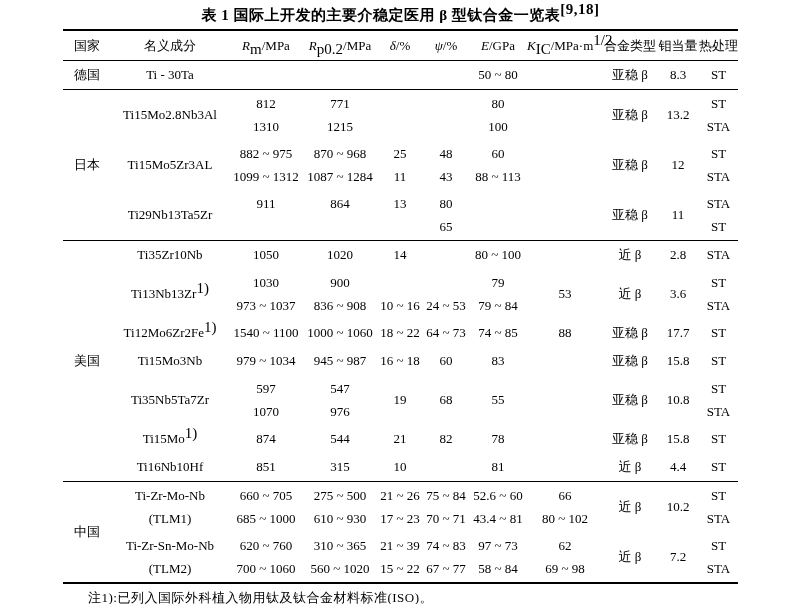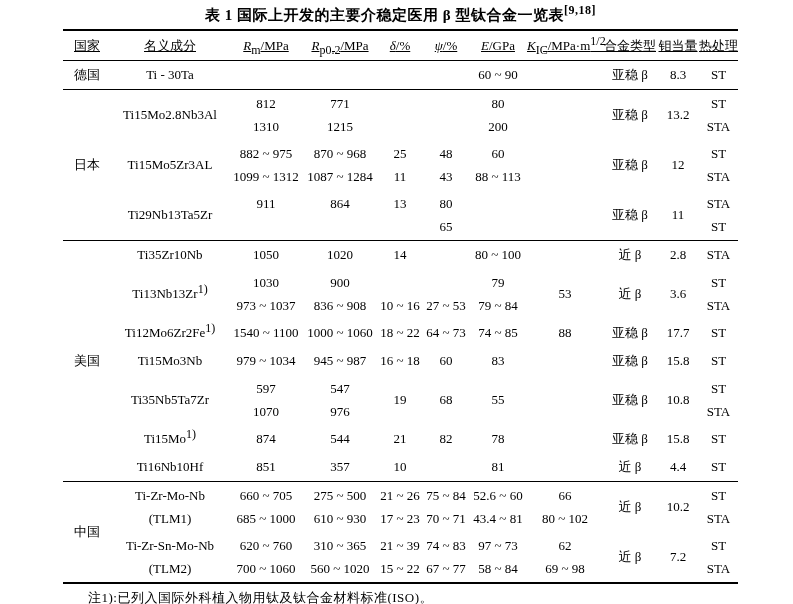--- a/index.html
+++ b/index.html
@@ -42,36 +42,35 @@
   }
   th {
     font-weight: normal;
     font-size: 13px;
     height: 29px;
     text-align: center;
     vertical-align: middle;
     white-space: nowrap;
     padding: 0;
     overflow: visible;
-    text-decoration: underline;
   }
   td {
     text-align: center;
     vertical-align: middle;
     font-size: 13px;
     padding: 2px 0;
     white-space: nowrap;
   }
   tr.single-row td { height: 24px; }
   td .line {
     height: 23px;
     line-height: 23px;
   }
   sup, sub {
-    font-size: 12px;
+    font-size: 15px;
     line-height: 0;
   }
   .footnote {
     font-size: 13px;
     margin-top: 5px;
     padding-left: 25px;
     letter-spacing: 0.5px;
   }
 </style>
 </head>
@@ -109,42 +108,42 @@
         </tr>
     </thead>
     <tbody id="table-body">
         <tr class="single-row">
           <td rowspan="1">德国</td>
           <td>Ti - 30Ta</td>
           <td></td>
           <td></td>
           <td></td>
           <td></td>
-          <td>60 ~ 90</td>
+          <td>50 ~ 80</td>
           <td></td>
           <td>亚稳 β</td>
           <td>8.3</td>
           <td>ST</td>
         </tr>
         <tr class="section-start">
           <td rowspan="3">日本</td>
           <td>Ti15Mo2.8Nb3Al</td>
           <td>
             <div class="line">812</div>
             <div class="line">1310</div>
           </td>
           <td>
             <div class="line">771</div>
             <div class="line">1215</div>
           </td>
           <td></td>
           <td></td>
           <td>
             <div class="line">80</div>
-            <div class="line">200</div>
+            <div class="line">100</div>
           </td>
           <td></td>
           <td>亚稳 β</td>
           <td>13.2</td>
           <td>
             <div class="line">ST</div>
             <div class="line">STA</div>
           </td>
         </tr>
         <tr>
@@ -226,21 +225,21 @@
           <td>
             <div class="line">900</div>
             <div class="line">836 ~ 908</div>
           </td>
           <td>
             <div class="line">&nbsp;</div>
             <div class="line">10 ~ 16</div>
           </td>
           <td>
             <div class="line">&nbsp;</div>
-            <div class="line">27 ~ 53</div>
+            <div class="line">24 ~ 53</div>
           </td>
           <td>
             <div class="line">79</div>
             <div class="line">79 ~ 84</div>
           </td>
           <td>53</td>
           <td>近 β</td>
           <td>3.6</td>
           <td>
             <div class="line">ST</div>
@@ -300,21 +299,21 @@
           <td>82</td>
           <td>78</td>
           <td></td>
           <td>亚稳 β</td>
           <td>15.8</td>
           <td>ST</td>
         </tr>
         <tr class="single-row">
           <td>Ti16Nb10Hf</td>
           <td>851</td>
-          <td>357</td>
+          <td>315</td>
           <td>10</td>
           <td></td>
           <td>81</td>
           <td></td>
           <td>近 β</td>
           <td>4.4</td>
           <td>ST</td>
         </tr>
         <tr class="section-start">
           <td rowspan="2">中国</td>

